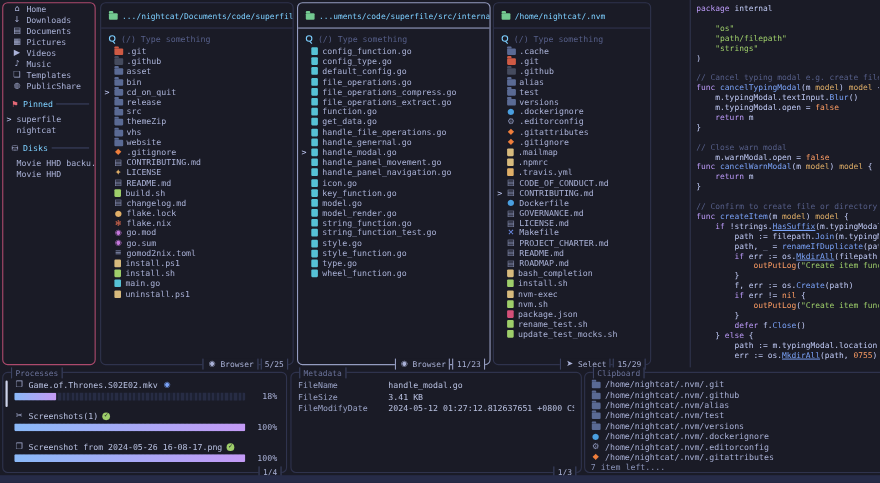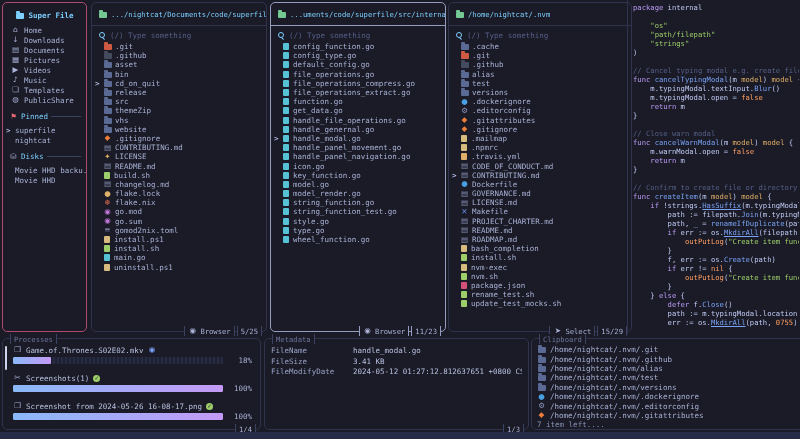--- a/index.html
+++ b/index.html
@@ -68,24 +68,20 @@
   .clip-row{display:flex;align-items:center;gap:4px;height:9.4px;font-size:7.5px;color:#a9b1d6;white-space:nowrap;overflow:hidden;}
   .clip-foot{color:#8a93b8;}
   .bottom-strip{position:absolute;left:0;top:432px;width:800px;height:7px;background:#262b47;}
 </style>
 </head>
 <body>
 
 <div class="screen">
 
   <aside class="panel" style="--bc:#ad4a6d;left:2px;top:2px;width:85px;height:330px;">
-    <div class="side-title">
-      <span class="ic sf" style="background: rgb(125, 207, 255);"></span>
-      <span>Super File</span>
-    </div>
     <div id="side-items">
         <div class="side-item">
           <span class="ic" style="color: rgb(170, 178, 216);">⌂</span>
           <span>Home</span>
         </div>
         <div class="side-item">
           <span class="ic" style="color: rgb(170, 178, 216);">↓</span>
           <span>Downloads</span>
         </div>
         <div class="side-item">
@@ -349,37 +345,41 @@
         <div class="frow">
           <span class="ic ff" style="background: rgb(86, 194, 214);"></span>
           <span>string_function_test.go</span>
         </div>
         <div class="frow">
           <span class="ic ff" style="background: rgb(86, 194, 214);"></span>
           <span>style.go</span>
         </div>
         <div class="frow">
           <span class="ic ff" style="background: rgb(86, 194, 214);"></span>
+          <span>style_function.go</span>
+        </div>
+        <div class="frow">
+          <span class="ic ff" style="background: rgb(86, 194, 214);"></span>
           <span>type.go</span>
         </div>
         <div class="frow">
           <span class="ic ff" style="background: rgb(86, 194, 214);"></span>
           <span>wheel_function.go</span>
         </div>
       </div>
     <footer class="pfoot">
       <span class="seg">
         <span class="ic" style="color: rgb(170, 178, 216);">◉</span>
         <span>Browser</span>
       </span>
       <span class="seg">11/23</span>
     </footer>
   </section>
 
-  <section class="panel" style="left:448px;top:2px;width:184px;height:330px;">
+  <section class="panel" style="left:448px;top:2px;width:144px;height:330px;">
     <header class="ptop">
       <span class="ic sf" style="background: rgb(115, 201, 145);"></span>
       <span class="ppath">/home/nightcat/.nvm</span>
     </header>
     <div class="search">
       <span class="ic-search" style="--c: #7dcfff;"></span>
       <span>(/) Type something</span>
     </div>
     <div class="files" id="files-2">
         <div class="frow">
@@ -519,39 +519,39 @@
         <div class="cl"><span class="c-t">)</span></div>
         <div class="cl">&nbsp;</div>
         <div class="cl"><span class="c-c">// Cancel typing modal e.g. create file o</span></div>
         <div class="cl"><span class="c-k">func</span><span class="c-f"> cancelTypingModal</span><span class="c-t">(m </span><span class="c-y">model</span><span class="c-t">) </span><span class="c-y">model</span><span class="c-t"> {</span></div>
         <div class="cl"><span class="c-t">    m.typingModal.textInput.</span><span class="c-f">Blur</span><span class="c-t">()</span></div>
         <div class="cl"><span class="c-t">    m.typingModal.open = </span><span class="c-o">false</span></div>
         <div class="cl"><span class="c-k">    return</span><span class="c-t"> m</span></div>
         <div class="cl"><span class="c-t">}</span></div>
         <div class="cl">&nbsp;</div>
         <div class="cl"><span class="c-c">// Close warn modal</span></div>
+        <div class="cl"><span class="c-t">    m.warnModal.open = </span><span class="c-o">false</span></div>
         <div class="cl"><span class="c-k">func</span><span class="c-f"> cancelWarnModal</span><span class="c-t">(m </span><span class="c-y">model</span><span class="c-t">) </span><span class="c-y">model</span><span class="c-t"> {</span></div>
-        <div class="cl"><span class="c-t">    m.warnModal.open = </span><span class="c-o">false</span></div>
         <div class="cl"><span class="c-k">    return</span><span class="c-t"> m</span></div>
         <div class="cl"><span class="c-t">}</span></div>
         <div class="cl">&nbsp;</div>
         <div class="cl"><span class="c-c">// Confirm to create file or directory</span></div>
         <div class="cl"><span class="c-k">func</span><span class="c-f"> createItem</span><span class="c-t">(m </span><span class="c-y">model</span><span class="c-t">) </span><span class="c-y">model</span><span class="c-t"> {</span></div>
         <div class="cl"><span class="c-k">    if</span><span class="c-t"> !strings.</span><span class="c-u">HasSuffix</span><span class="c-t">(m.typingModal.t</span></div>
         <div class="cl"><span class="c-t">        path := filepath.</span><span class="c-f">Join</span><span class="c-t">(m.typingMod</span></div>
         <div class="cl"><span class="c-t">        path, _ = </span><span class="c-f">renameIfDuplicate</span><span class="c-t">(path)</span></div>
         <div class="cl"><span class="c-k">        if</span><span class="c-t"> err := os.</span><span class="c-u">MkdirAll</span><span class="c-t">(filepath.Di</span></div>
         <div class="cl"><span class="c-o">            outPutLog</span><span class="c-t">(</span><span class="c-s">"Create item functi</span></div>
         <div class="cl"><span class="c-t">        }</span></div>
         <div class="cl"><span class="c-t">        f, err := os.</span><span class="c-f">Create</span><span class="c-t">(path)</span></div>
         <div class="cl"><span class="c-k">        if</span><span class="c-t"> err != </span><span class="c-o">nil</span><span class="c-t"> {</span></div>
         <div class="cl"><span class="c-o">            outPutLog</span><span class="c-t">(</span><span class="c-s">"Create item functi</span></div>
         <div class="cl"><span class="c-t">        }</span></div>
+        <div class="cl"><span class="c-k">        defer</span><span class="c-t"> f.</span><span class="c-f">Close</span><span class="c-t">()</span></div>
         <div class="cl"><span class="c-t">    } </span><span class="c-k">else</span><span class="c-t"> {</span></div>
-        <div class="cl"><span class="c-k">        defer</span><span class="c-t"> f.</span><span class="c-f">Close</span><span class="c-t">()</span></div>
         <div class="cl"><span class="c-t">        path := m.typingModal.location +</span></div>
         <div class="cl"><span class="c-t">        err := os.</span><span class="c-u">MkdirAll</span><span class="c-t">(path, </span><span class="c-o">0755</span><span class="c-t">)</span></div>
       </div>
   </section>
 
   <section class="panel" style="left:2px;top:338px;width:259px;height:92px;">
     <div class="phead">
         <span class="seg">Processes</span>
       </div>
     <div class="pscroll"></div>

